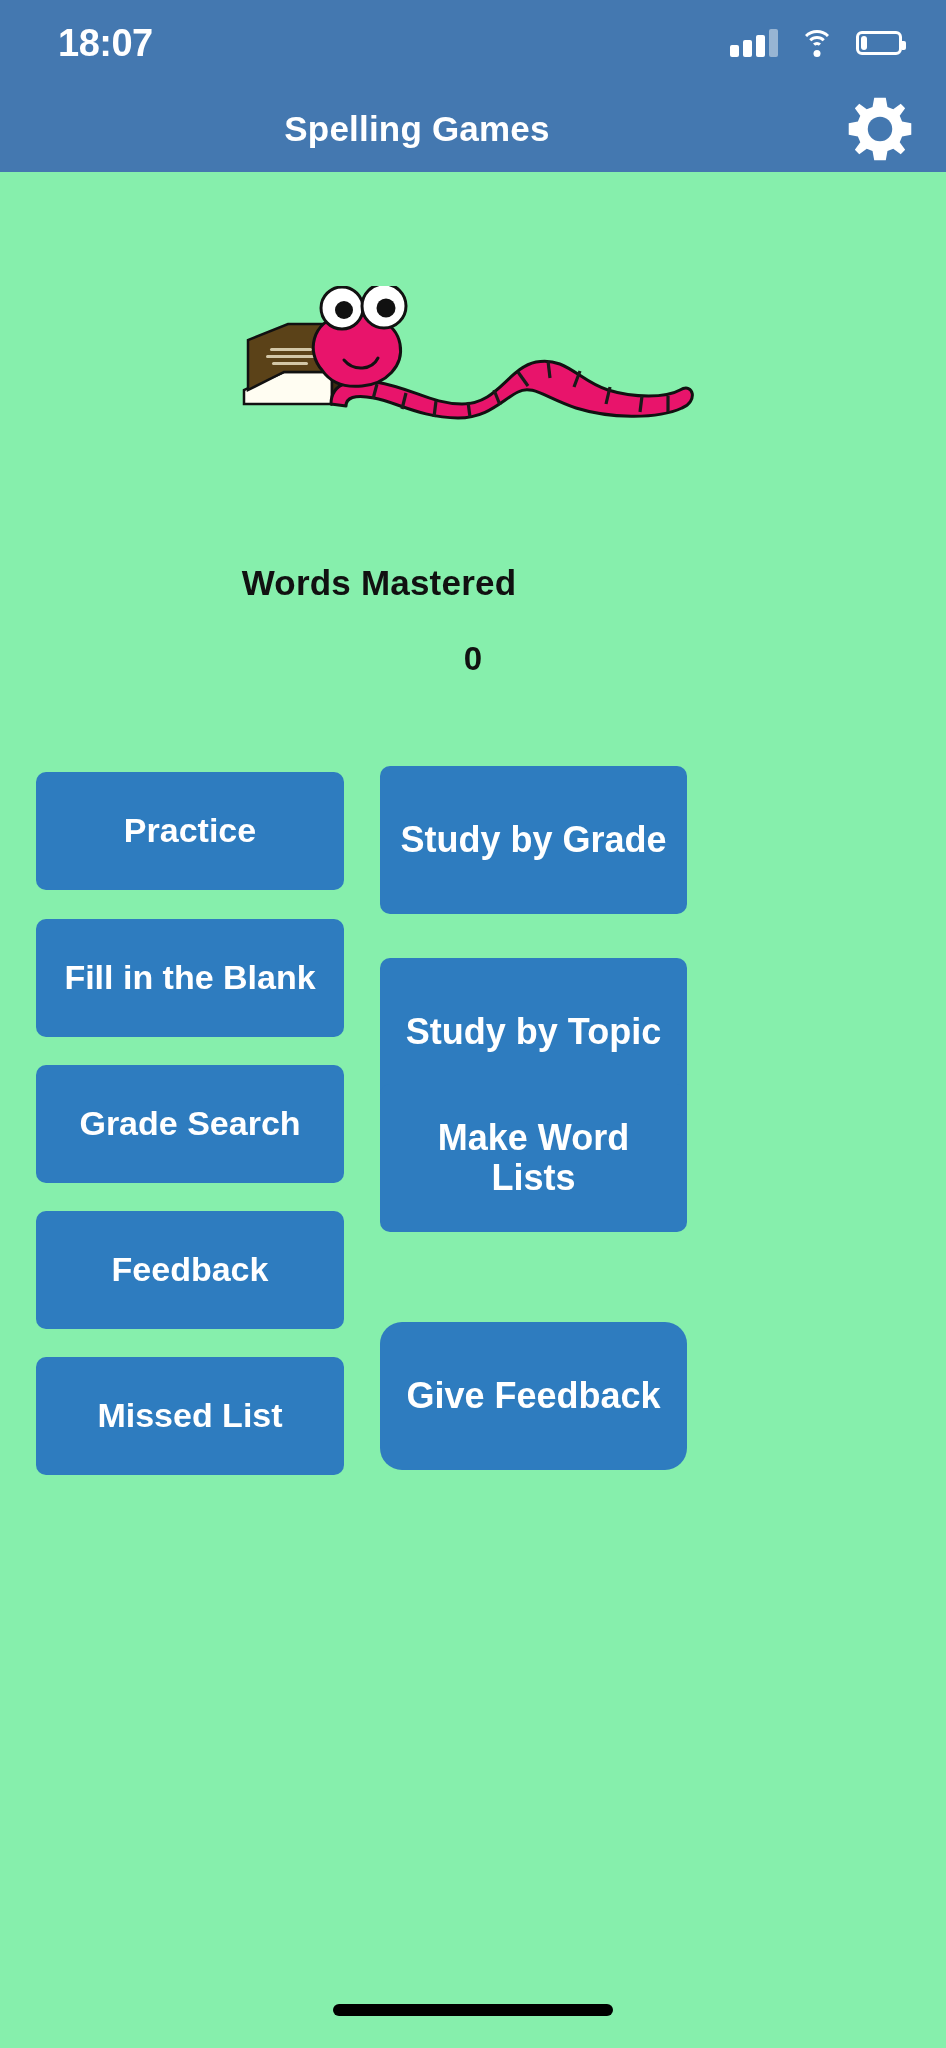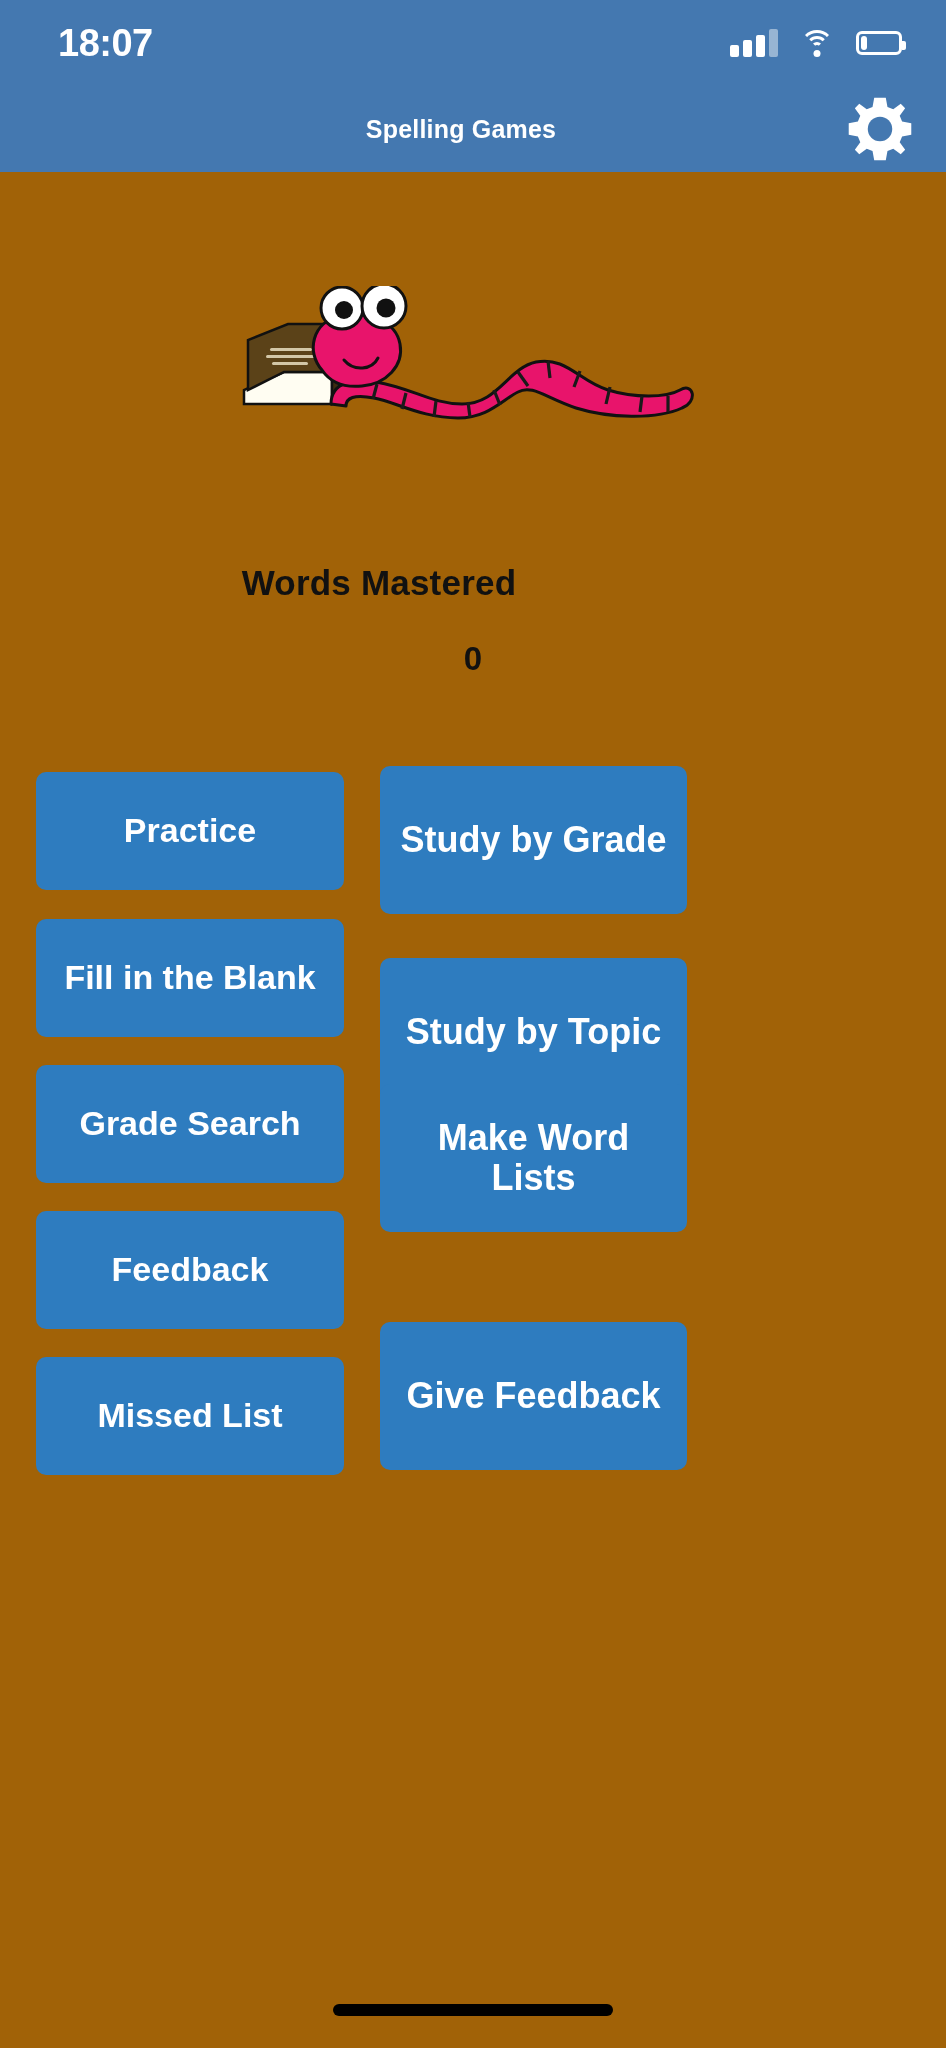--- a/index.html
+++ b/index.html
@@ -2,21 +2,21 @@
 <html><head>
 <meta charset="utf-8">
 <style>
   * { margin:0; padding:0; box-sizing:border-box; }
   html, body {
     width:946px; height:2048px;
     background:#F2F2F2;
     font-family:"Liberation Sans", sans-serif;
     overflow:hidden;
   }
-  .phone { position:relative; width:946px; height:2048px; background:#a16207;text-decoration:underline; }
+  .phone { position:relative; width:946px; height:2048px; background:#86efac;text-decoration:underline; }
 
   
   .statusbar {
     position:absolute; left:0; top:0; width:946px; height:86px;
     background:#4478B0;
     display:flex; align-items:center; justify-content:space-between;
     padding:0 44px 0 58px;
   }
   .clock { color:#FFFFFF; font-size:38px; font-weight:600; letter-spacing:-0.5px; line-height:1; }
   .status-icons { display:flex; align-items:center; gap:22px; }
@@ -48,21 +48,21 @@
                   background:#FFFFFF; border-radius:0 2px 2px 0; }
 
   
   .appbar {
     position:absolute; left:0; top:86px; width:946px; height:86px;
     background:#4478B0;
   }
   .appbar-title {
     position:absolute; left:0; top:0; width:834px; height:86px;
     display:flex; align-items:center; justify-content:center;
-    color:#FFFFFF; font-size:25px; font-weight:700; letter-spacing:.2px;margin-left:44px;
+    color:#FFFFFF; font-size:35px; font-weight:700; letter-spacing:.2px;
   }
   .gear-btn {
     position:absolute; right:28px; top:50%; transform:translateY(-50%);
     width:76px; height:76px; display:flex; align-items:center; justify-content:center;
     cursor:pointer;
   }
   .gear-btn svg { width:68px; height:68px; display:block; }
 
   
   .mascot {
@@ -212,17 +212,17 @@
 
   <button class="btn col-left" style="top:772px;">Practice</button>
   <button class="btn col-left" style="top:919px;">Fill in the Blank</button>
   <button class="btn col-left" style="top:1065px;">Grade Search</button>
   <button class="btn col-left" style="top:1211px;">Feedback</button>
   <button class="btn col-left" style="top:1357px;">Missed List</button>
 
   <button class="btn col-right" style="top:766px;">Study by Grade</button>
   <button class="btn col-right" style="top:958px;">Study by Topic</button>
   <button class="btn col-right" style="top:1084px;">Make Word Lists</button>
-  <button class="btn col-right" style="top:1322px;">Give Feedback</button>
+  <button class="btn col-right" style="top:1322px;border-radius:22px;">Give Feedback</button>
 
   <div class="home-indicator"></div>
 
 </div>
 
 </body></html>

